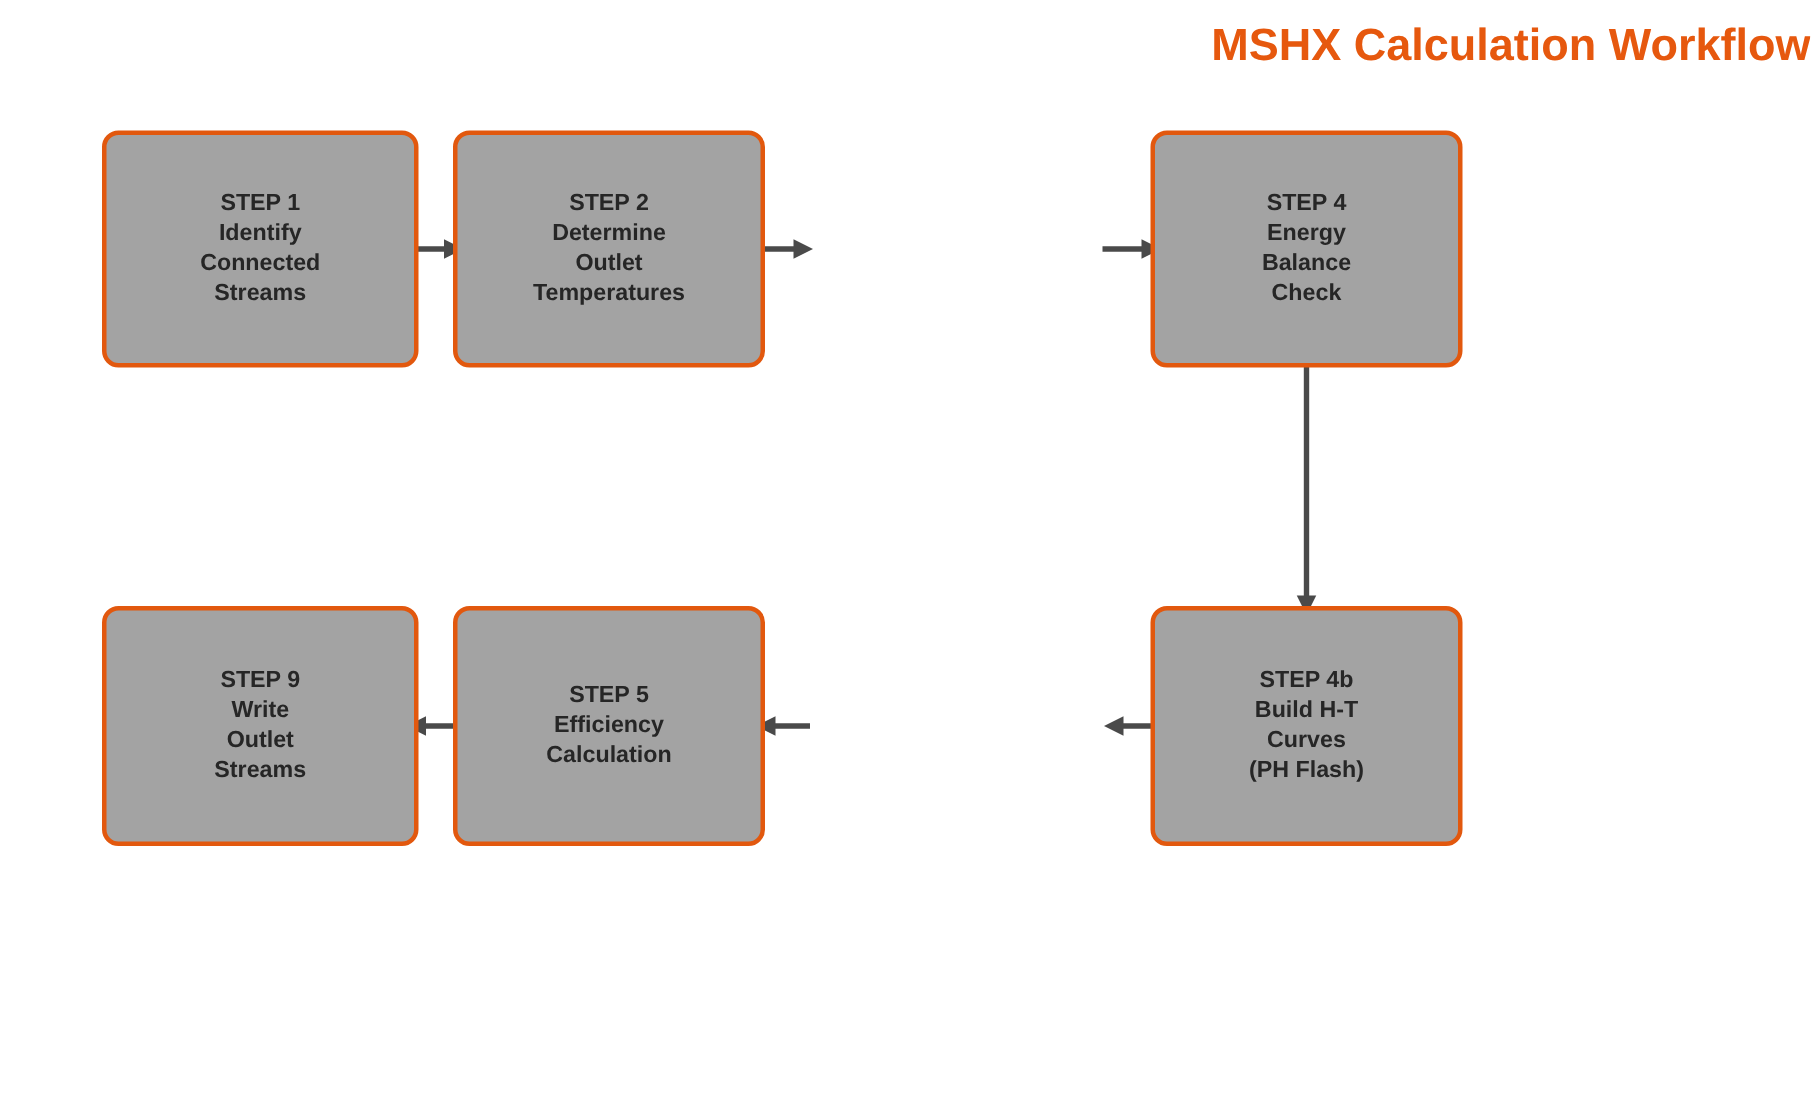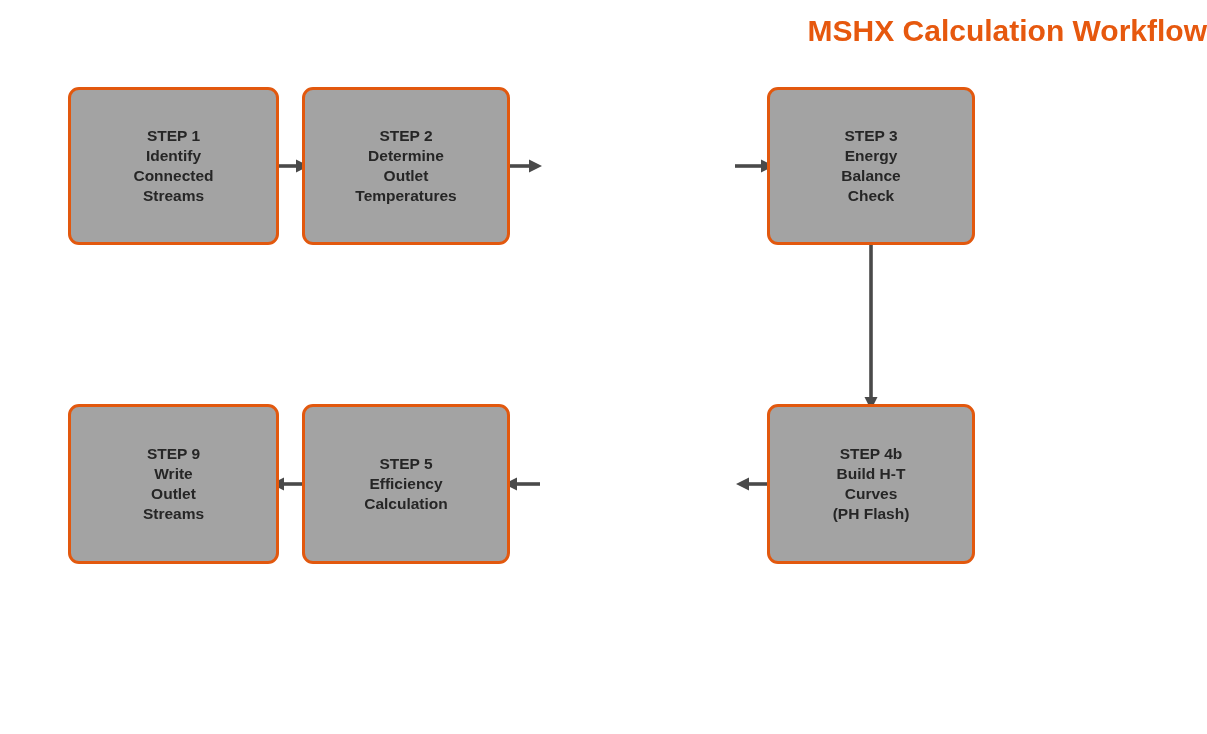--- a/index.html
+++ b/index.html
@@ -106,21 +106,21 @@
 Connected
 Streams</div>
   </div>
   <div class="box r0 c1">
     <div class="box-label">STEP 2
 Determine
 Outlet
 Temperatures</div>
   </div>
   <div class="box r0 c3">
-    <div class="box-label">STEP 3
+    <div class="box-label">STEP 4
 Energy
 Balance
 Check</div>
   </div>
 
   <div class="box r1 c3">
     <div class="box-label">STEP 4b
 Build H-T
 Curves
 (PH Flash)</div>

